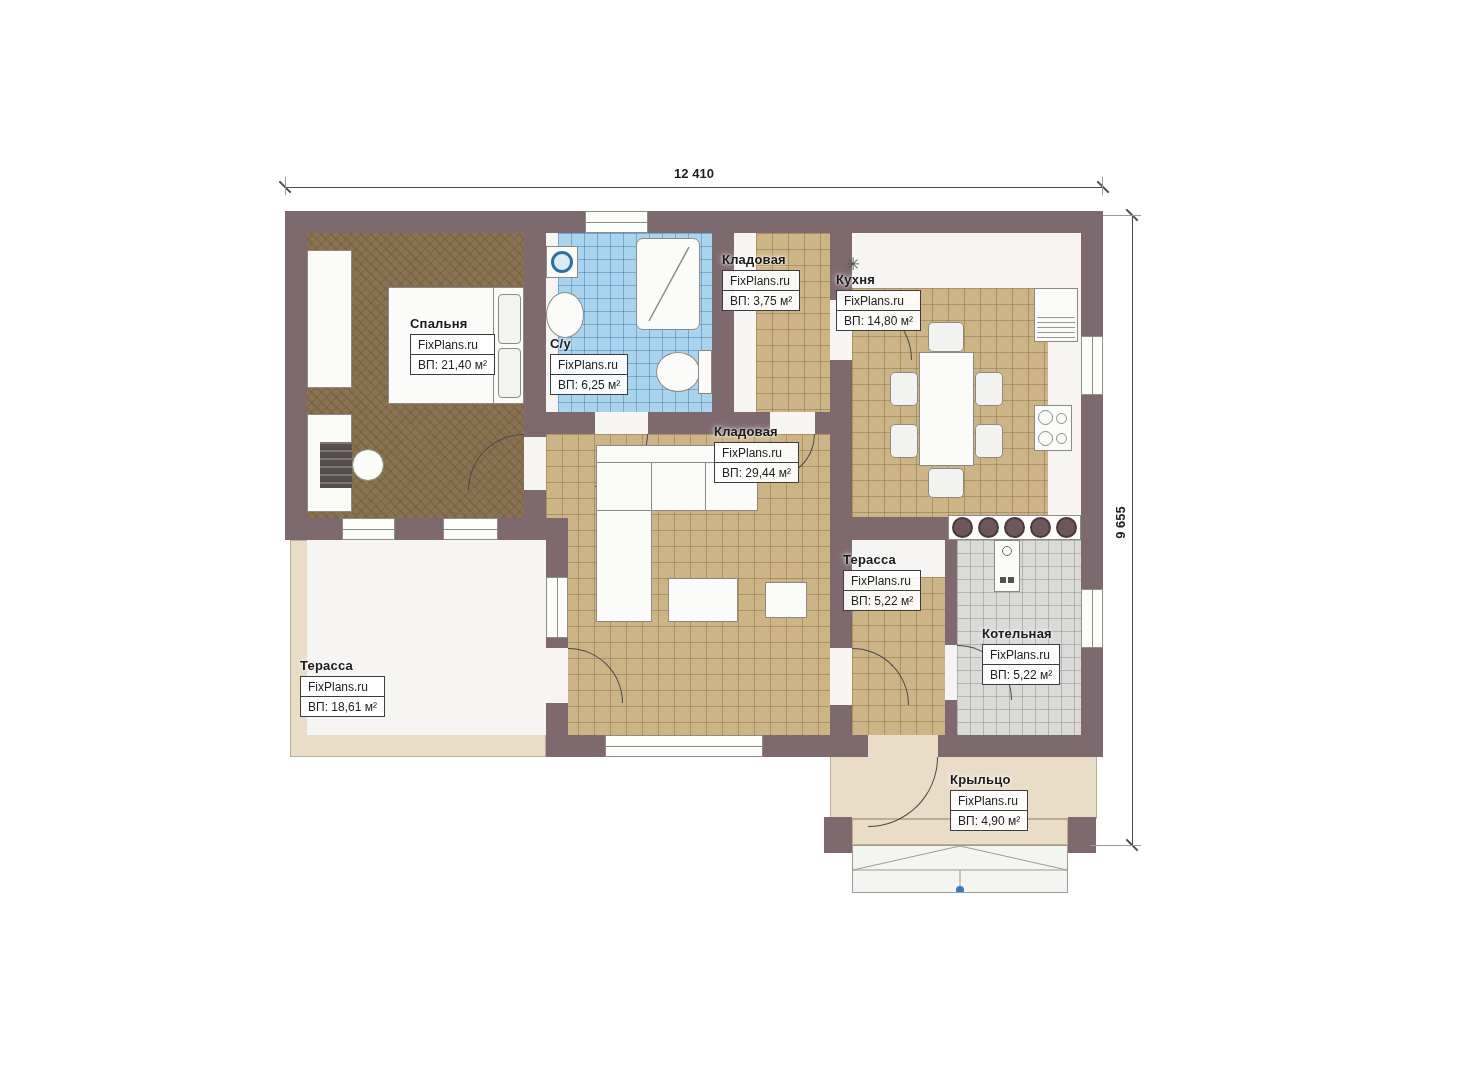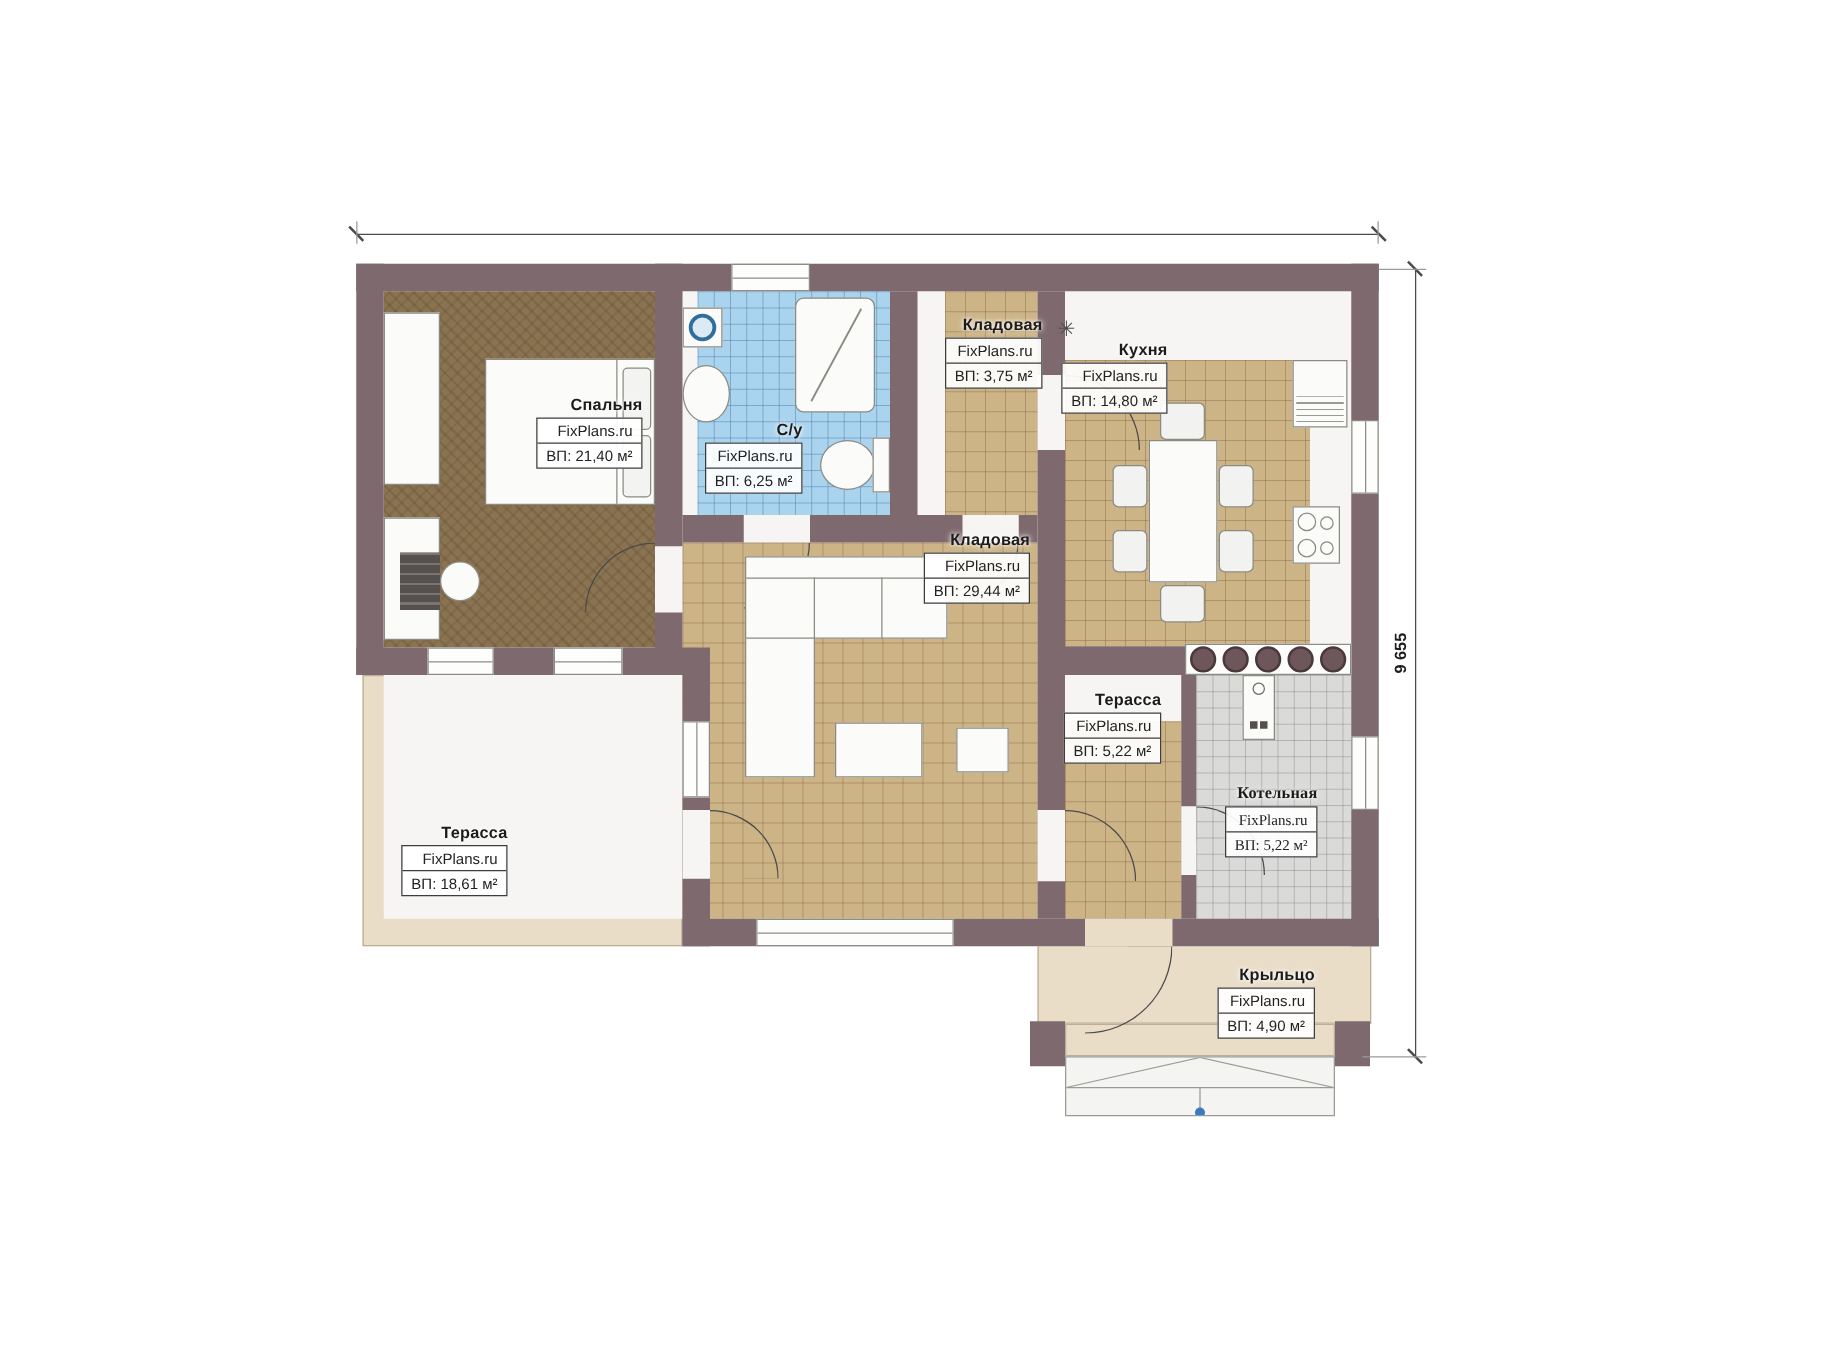--- a/index.html
+++ b/index.html
@@ -28,21 +28,21 @@
   .win-h::after{content:"";position:absolute;left:0;right:0;top:50%;height:1px;background:#8d8d88;}
   .win-v{position:absolute;background:#fdfdfc;border:1px solid #8d8d88;box-sizing:border-box;}
   .win-v::after{content:"";position:absolute;top:0;bottom:0;left:50%;width:1px;background:#8d8d88;}
   .gap-white{position:absolute;background:#f6f5f3;}
   .gap-beige{position:absolute;background:#e9ddc8;}
   .arc{position:absolute;box-sizing:border-box;border:0 solid #4a4a4a;}
   .furn{position:absolute;background:#fbfbf9;border:1px solid #8b8b84;box-sizing:border-box;}
   .furn-dark{position:absolute;background:#55504e;box-sizing:border-box;}
   .chair{position:absolute;background:#f2f2f0;border:1px solid #8b8b84;border-radius:5px;box-sizing:border-box;}
   .circ{position:absolute;border-radius:50%;box-sizing:border-box;}
-  .room-label{position:absolute;text-align:right;color:#1b1b1b;z-index:40;}
+  .room-label{position:absolute;text-align:left;color:#1b1b1b;z-index:40;}
   .room-title{font-weight:bold;font-size:13px;letter-spacing:.2px;
       text-shadow:0 0 3px rgba(255,255,255,.95),0 0 6px rgba(255,255,255,.8);margin-bottom:3px;}
   .room-box{display:inline-block;background:rgba(255,255,255,.93);border:1px solid #3d3d3d;
       font-size:12px;line-height:1;color:#222;}
   .room-box .wm{padding:4px 7px 3px;border-bottom:1px solid #3d3d3d;white-space:nowrap;}
   .room-box .area{padding:4px 7px 3px;white-space:nowrap;}
   .dim-line{position:absolute;background:#4a4a4a;}
   .dim-tick{position:absolute;width:16px;height:2px;background:#4a4a4a;transform:rotate(45deg);}
   .ext-line{position:absolute;background:#9a9a9a;}
   .dim-label{position:absolute;font-weight:bold;font-size:13px;color:#1d1d1d;text-align:center;}
@@ -225,21 +225,21 @@
   </div>
 
   <div class="room-label" style="left:843px;top:552px;width:86px;">
     <div class="room-title">Терасса</div>
     <div class="room-box">
       <div class="wm">FixPlans.ru</div>
       <div class="area">ВП: 5,22 м²</div>
     </div>
   </div>
 
-  <div class="room-label" style="left:950px;top:626px;width:104px;font-family:Liberation Serif, serif;">
+  <div class="room-label" style="left:982px;top:626px;width:104px;">
     <div class="room-title">Котельная</div>
     <div class="room-box">
       <div class="wm">FixPlans.ru</div>
       <div class="area">ВП: 5,22 м²</div>
     </div>
   </div>
 
   <div class="room-label" style="left:300px;top:658px;width:106px;">
     <div class="room-title">Терасса</div>
     <div class="room-box">
@@ -254,20 +254,21 @@
       <div class="wm">FixPlans.ru</div>
       <div class="area">ВП: 4,90 м²</div>
     </div>
   </div>
 
   <div class="dim-line" style="left:285px;top:187px;width:818px;height:1px;"></div>
   <div class="dim-tick" style="left:277px;top:186px;"></div>
   <div class="dim-tick" style="left:1095px;top:186px;"></div>
   <div class="ext-line" style="left:285px;top:177px;width:1px;height:18px;"></div>
   <div class="ext-line" style="left:1102px;top:177px;width:1px;height:18px;"></div>
+  <div class="dim-label" style="left:285px;top:166px;width:818px;">12 410</div>
 
   <div class="dim-line" style="left:1132px;top:215px;width:1px;height:630px;"></div>
   <div class="dim-tick" style="left:1124px;top:214px;"></div>
   <div class="dim-tick" style="left:1124px;top:844px;"></div>
   <div class="ext-line" style="left:1103px;top:215px;width:38px;height:1px;"></div>
   <div class="ext-line" style="left:1090px;top:845px;width:51px;height:1px;"></div>
   <div class="dim-label" style="left:1090px;top:515px;width:60px;transform:rotate(-90deg);transform-origin:center;">9 655</div>
 
 </div>
 

